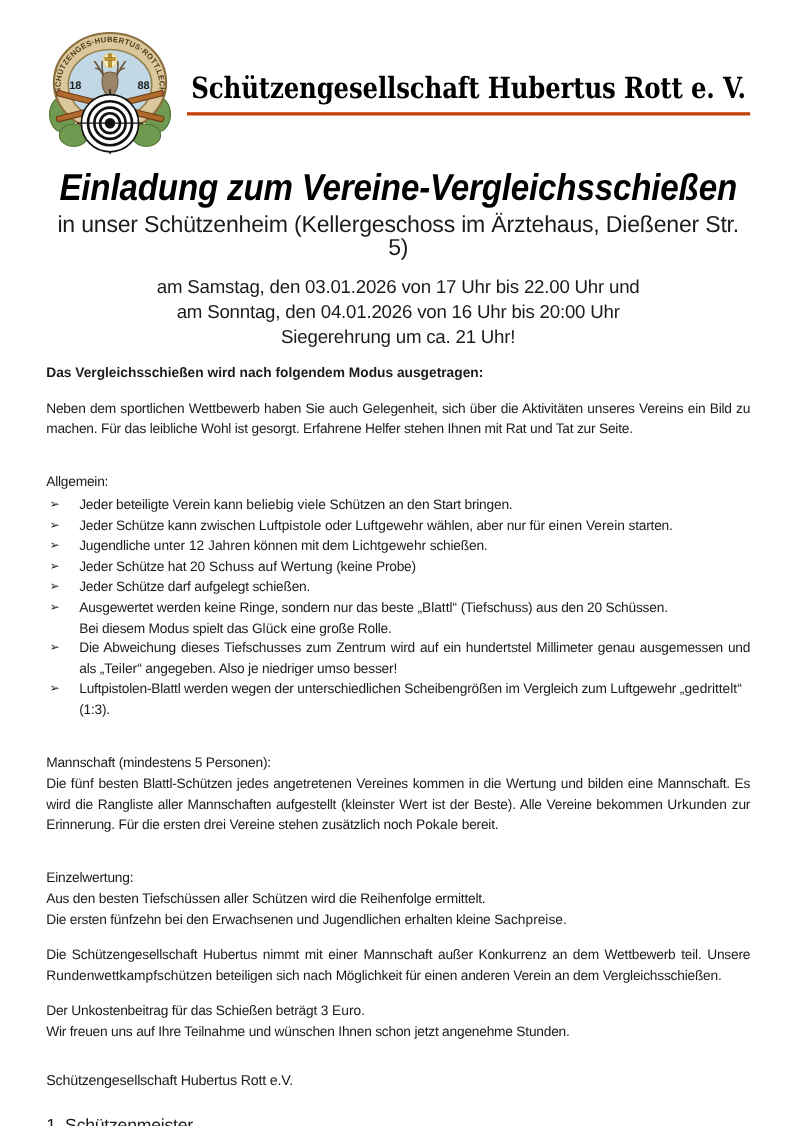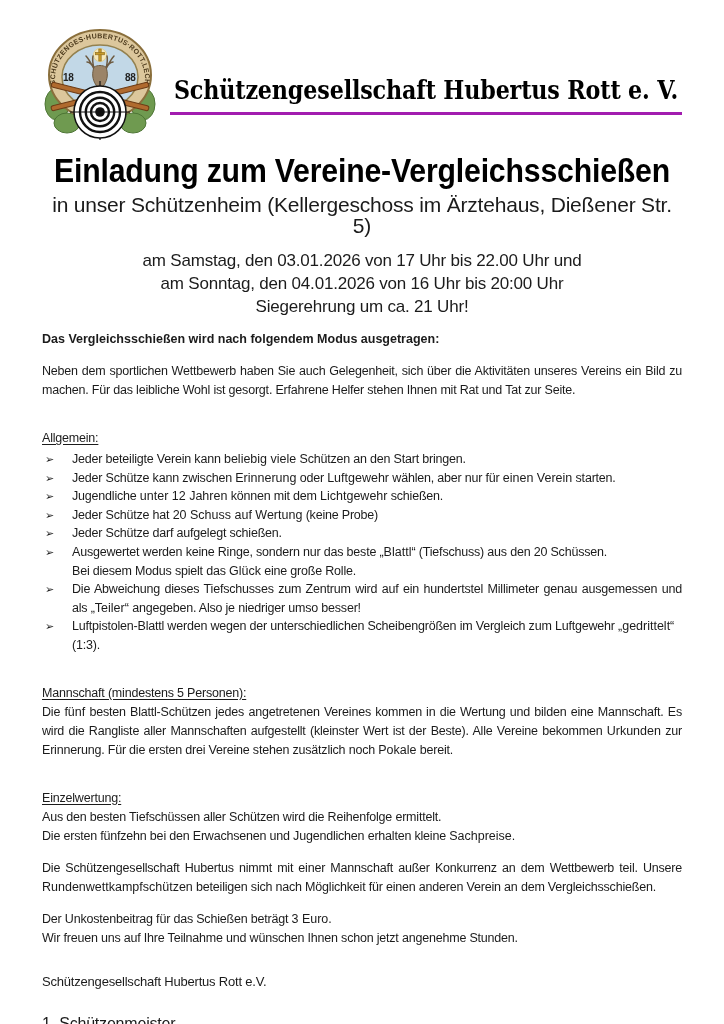--- a/index.html
+++ b/index.html
@@ -5,34 +5,34 @@
   html,body{margin:0;padding:0;background:#888;}
   .page{
     width:724px;height:1024px;background:#ffffff;box-sizing:border-box;
     padding:28px 42px 0 42px;margin:0 auto;overflow:hidden;
     font-family:"Liberation Sans","DejaVu Sans",sans-serif;
     color:#1b1b1b;font-size:12.5px;line-height:19px;letter-spacing:-0.2px;
   }
   
   .hdr{display:flex;gap:10px;align-items:flex-start;height:114px;}
   .logo{flex:0 0 118px;}
-  .org-wrap{flex:1;margin-top:42px;border-bottom:3px solid #a21caf;padding-bottom:2px;}
+  .org-wrap{flex:1;margin-top:32px;border-bottom:3px solid #c2410c;padding-bottom:2px;}
   .org-wrap svg{display:block;width:100%;height:40px;}
   .org-wrap text{font-family:"DejaVu Serif","Liberation Serif",serif;font-weight:bold;}
   
-  .title-wrap{text-align:right;margin-top:5px;}
+  .title-wrap{text-align:right;margin-top:5px;font-style:italic;}
   .title-wrap svg{display:block;margin:0 auto;}
   .title-wrap text{font-family:"Liberation Sans","DejaVu Sans",sans-serif;font-weight:bold;}
   .subtitle{text-align:center;font-size:21px;line-height:21px;margin-top:1px;}
   .schedule{text-align:center;font-size:17px;line-height:23px;margin-top:13px;font-weight:500;}
   
   .para{margin-top:13px;text-align:justify;}
   .para.left{text-align:left;}
   .bold-line{margin-top:12px;font-weight:bold;letter-spacing:0;}
-  .sec-head{margin-top:29px;text-decoration:underline;text-underline-offset:2px;}
+  .sec-head{margin-top:29px;text-underline-offset:2px;}
   ul.rules{list-style:none;margin:2px 0 0 0;padding:0;}
   ul.rules li{position:relative;padding-left:30px;line-height:18.6px;margin:0;}
   ul.rules .marker{position:absolute;left:3px;top:0;font-size:11px;}
   ul.rules .just{display:block;text-align:justify;}
   .b{font-weight:normal;letter-spacing:0;}
   .line{margin:0;}
   .signoff-org{margin-top:24px;font-size:13px;line-height:20px;}
   .sign-block{margin-top:22px;font-size:16px;line-height:20px;}
 </style>
 </head>
@@ -111,21 +111,21 @@
     <div class="line">Siegerehrung um ca. 21 Uhr!</div>
   </div>
 
   <p class="para left bold-line">Das Vergleichsschießen wird nach folgendem Modus ausgetragen:</p>
 
   <p class="para">Neben dem sportlichen Wettbewerb haben Sie auch Gelegenheit, sich über die Aktivitäten unseres Vereins ein Bild zu machen. Für das leibliche Wohl ist gesorgt. Erfahrene Helfer stehen Ihnen mit Rat und Tat zur Seite.</p>
 
   <div class="sec-head">Allgemein:</div>
   <ul class="rules">
     <li><span class="marker">➢</span><span class="li-text"><span>Jeder beteiligte Verein kann </span><span class="b">beliebig viele</span><span> Schützen an den Start bringen.</span></span></li>
-    <li><span class="marker">➢</span><span class="li-text"><span>Jeder Schütze kann zwischen </span><span class="b">Erinnerung</span><span> oder </span><span class="b">Luftgewehr</span><span> wählen, aber nur für </span><span class="b">einen Verein</span><span> starten.</span></span></li>
+    <li><span class="marker">➢</span><span class="li-text"><span>Jeder Schütze kann zwischen </span><span class="b">Luftpistole</span><span> oder </span><span class="b">Luftgewehr</span><span> wählen, aber nur für </span><span class="b">einen Verein</span><span> starten.</span></span></li>
     <li><span class="marker">➢</span><span class="li-text"><span>Jugendliche </span><span class="b">unter 12 Jahren</span><span> können mit dem </span><span class="b">Lichtgewehr</span><span> schießen.</span></span></li>
     <li><span class="marker">➢</span><span class="li-text"><span>Jeder Schütze hat </span><span class="b">20 Schuss auf Wertung</span><span> (keine Probe)</span></span></li>
     <li><span class="marker">➢</span><span class="li-text"><span>Jeder Schütze darf aufgelegt schießen.</span></span></li>
     <li><span class="marker">➢</span><span class="li-text"><span>Ausgewertet werden keine Ringe, sondern nur das beste </span><span class="b">„Blattl“</span><span> (Tiefschuss) aus den 20 Schüssen.</span><br><span>Bei diesem Modus spielt das </span><span class="b">Glück</span><span> eine große Rolle.</span></span></li>
     <li>
         <span class="marker">➢</span>
         <span class="li-text just"><span>Die Abweichung dieses Tiefschusses zum Zentrum wird auf ein hundertstel Millimeter genau ausgemessen und als </span><span class="b">„Teiler“</span><span> angegeben. Also je niedriger umso besser!</span></span>
       </li>
     <li><span class="marker">➢</span><span class="li-text"><span>Luftpistolen-Blattl werden wegen der unterschiedlichen Scheibengrößen im Vergleich zum Luftgewehr </span><span class="b">„gedrittelt“</span><span> (1:3).</span></span></li>
   </ul>

